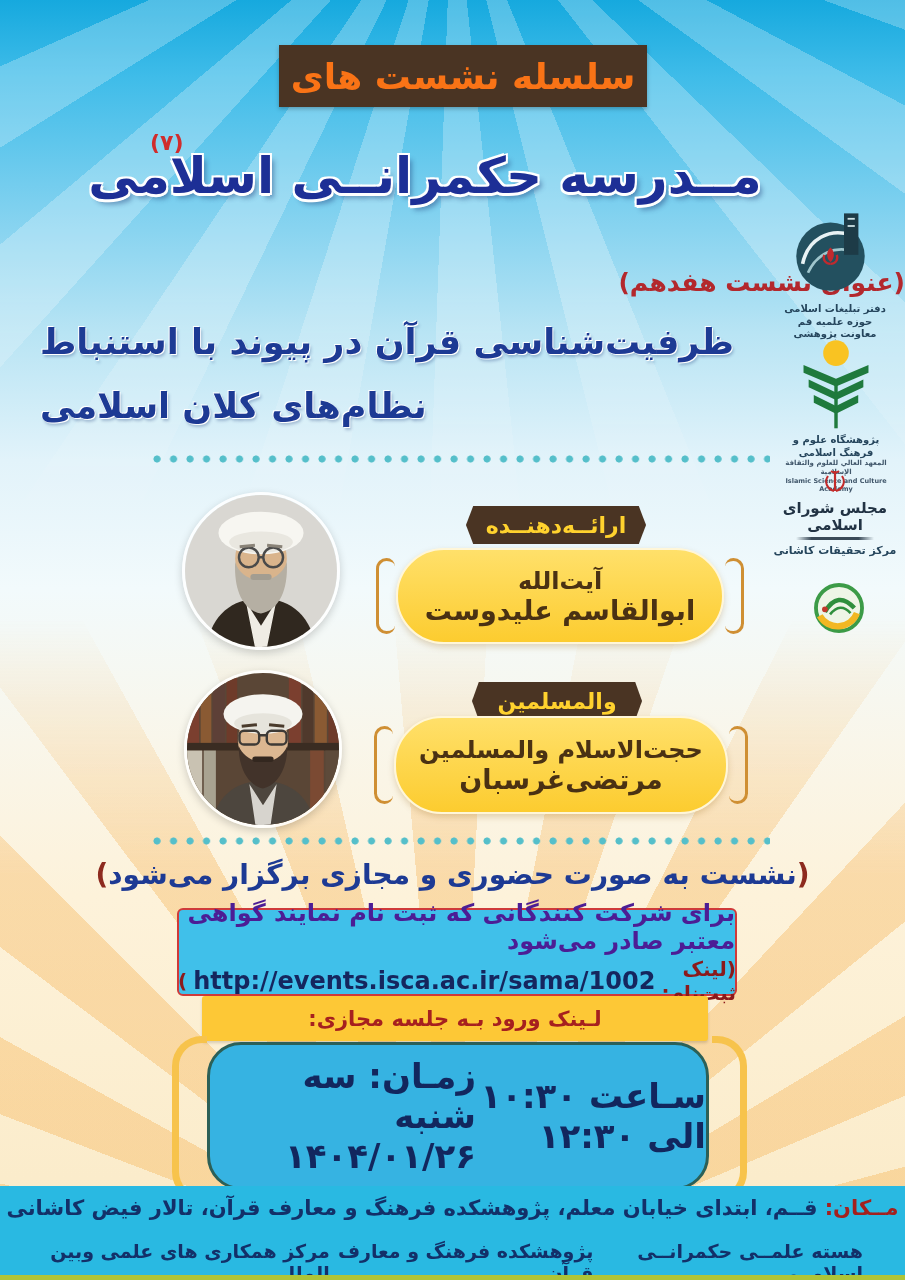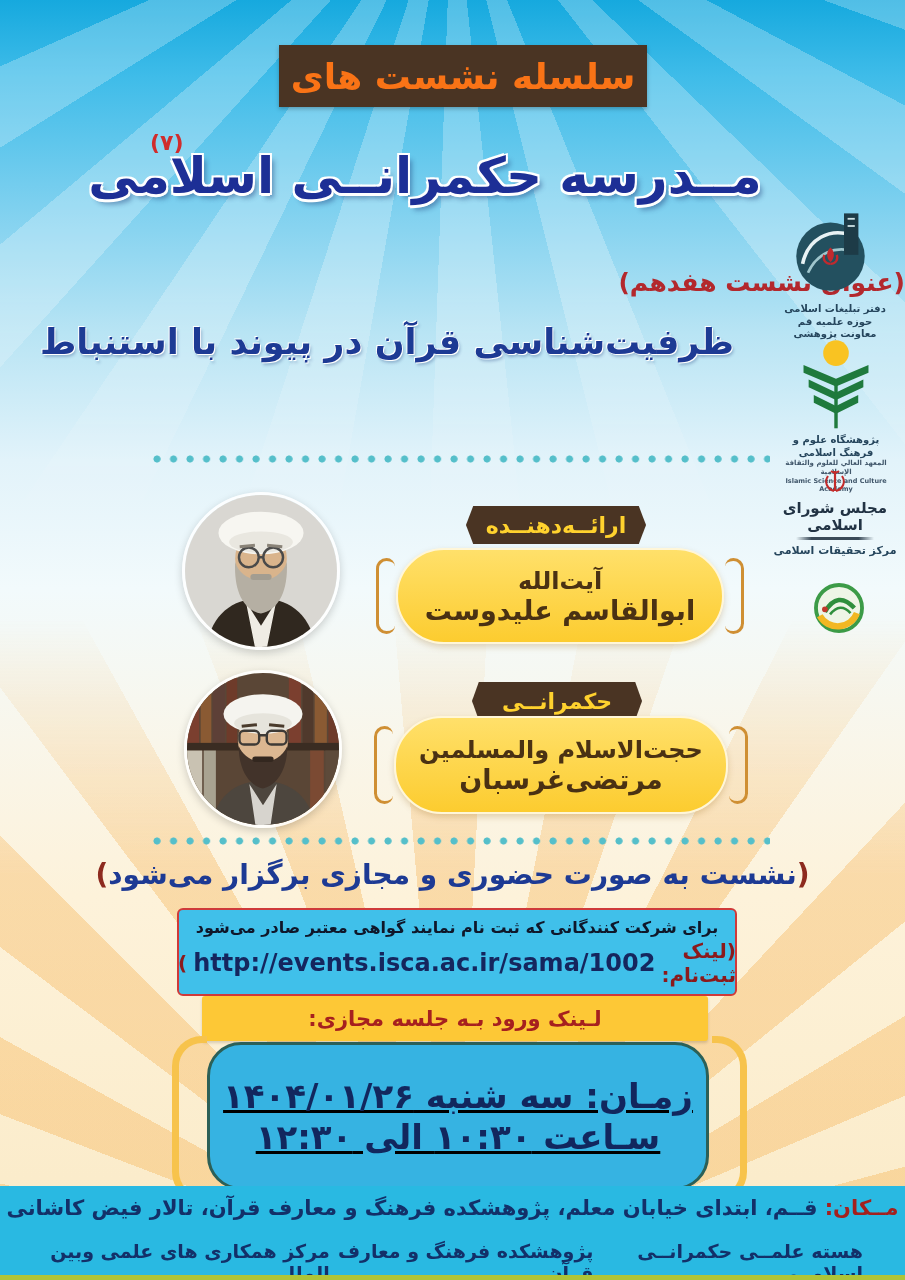--- a/index.html
+++ b/index.html
@@ -58,32 +58,32 @@
   .bubble.b1{left:396px;top:548px;width:324px;height:92px;}
   .bubble.b2{left:394px;top:716px;width:330px;height:94px;}
   .bubble .line1{font-size:24px;}
   .bubble .line2{font-size:27px;}
 
   .format-note{position:absolute;left:0;top:858px;width:905px;text-align:center;font-size:28px;font-weight:bold;color:#1d3a94;}
   .format-note .paren{color:#8d2a1e;}
 
   .reg-box{position:absolute;left:177px;top:908px;width:556px;height:84px;background:#40c0ea;border:2px solid #cf3a3a;border-radius:6px;
     display:flex;flex-direction:column;align-items:center;justify-content:center;gap:2px;}
-  .reg-line1{font-size:16px;font-weight:bold;color:#0f172a;}
+  .reg-line1{font-size:24px;font-weight:bold;color:#4c1d95;}
   .reg-line2{direction:rtl;font-weight:bold;display:flex;align-items:center;gap:6px;}
   .reg-line2 .lbl{color:#8b1a1c;font-size:20px;}
   .reg-line2 .url{color:#15265e;font-size:24px;direction:ltr;unicode-bidi:embed;}
 
   .virtual-bar{position:absolute;left:202px;top:996px;width:506px;height:45px;background:#fdc836;border-radius:3px;
     display:flex;direction:rtl;align-items:center;justify-content:center;gap:10px;box-shadow:0 2px 3px rgba(0,0,0,.15);}
   .virtual-bar .lbl{color:#a6201f;font-size:21px;font-weight:bold;}
   .virtual-bar .url{color:#15265e;font-size:20px;font-weight:bold;direction:ltr;unicode-bidi:embed;}
 
   .time-bubble{position:absolute;left:207px;top:1042px;width:496px;height:142px;background:#36b3e2;
-    border:3px solid #2c6057;border-radius:34px;display:flex;flex-direction:column;align-items:center;justify-content:center;gap:1px;text-decoration:underline;}
+    border:3px solid #2c6057;border-radius:34px;display:flex;flex-direction:row;align-items:center;justify-content:center;gap:1px;}
   .time-bubble .t{color:#12275e;font-size:34px;font-weight:bold;direction:rtl;}
   .bracket{position:absolute;top:1036px;width:28px;height:152px;border:7px solid #f7c34c;}
   .bracket.left{left:172px;border-right:none;border-radius:30px 0 0 30px;}
   .bracket.right{left:712px;border-left:none;border-radius:0 30px 30px 0;}
 
   .footer-band{position:absolute;left:0;top:1186px;width:905px;height:94px;background:#29b9e2;}
   .location-line{position:absolute;left:0;top:1196px;width:905px;text-align:center;direction:rtl;font-weight:bold;font-size:21px;}
   .location-line .lbl{color:#a4201e;}
   .location-line .txt{color:#133069;}
   .footer-items{position:absolute;left:0;top:1240px;width:905px;padding:0 42px;box-sizing:border-box;
@@ -117,20 +117,21 @@
   <div class="rays-bottom"></div>
 
   <div class="banner">
     <span>سلسله نشست های</span>
   </div>
 
   <div class="title-number">(۷)</div>
   <div class="main-title" dir="rtl">مــدرسه حکمرانــی اسلامی</div>
   <div class="session-label" dir="rtl">(عنوان نشست هفدهم)</div>
   <div class="topic l1" dir="rtl">ظرفیت‌شناسی قرآن در پیوند با استنباط</div>
+  <div class="topic l2" dir="rtl">نظام‌های کلان اسلامی</div>
 
   <div class="dots d1"></div>
 
   <div class="photo p1">
     <svg viewBox="0 0 100 100">
       <rect width="100" height="100" fill="#d9d7d2"></rect>
       <path d="M14,100 C18,76 34,68 50,68 C66,68 82,76 86,100 Z" fill="#30281f"></path>
       <path d="M40,70 L50,86 L60,70 L54,100 L46,100 Z" fill="#efece4"></path>
       <ellipse cx="50" cy="42" rx="17" ry="20" fill="#d9b48c"></ellipse>
       <path d="M33,44 C32,64 39,76 50,78 C61,76 68,64 67,44 C62,60 38,60 33,44 Z" fill="#b5afa3"></path>
@@ -178,21 +179,21 @@
       <ellipse cx="50" cy="27" rx="26" ry="13" fill="#f5f4ef"></ellipse>
       <ellipse cx="50" cy="33" rx="19" ry="6.5" fill="#e6e4dc"></ellipse>
       <rect x="34.5" y="38" width="13" height="9" rx="3" fill="none" stroke="#3e3a36" stroke-width="1.6"></rect>
       <rect x="52.5" y="38" width="13" height="9" rx="3" fill="none" stroke="#3e3a36" stroke-width="1.6"></rect>
       <line x1="47.5" y1="41" x2="52.5" y2="41" stroke="#3e3a36" stroke-width="1.6"></line>
       <line x1="36" y1="35" x2="46" y2="34" stroke="#4a3b2c" stroke-width="2"></line>
       <line x1="54" y1="34" x2="64" y2="35" stroke="#4a3b2c" stroke-width="2"></line>
     </svg>
   </div>
   <div class="ribbon r2">
-    <span>حکمرانــی</span>
+    <span>والمسلمین</span>
   </div>
   <div class="bubble b2" dir="rtl">
     <div class="t line1">حجت‌الاسلام والمسلمین</div>
     <div class="t line2">مرتضی‌غرسبان</div>
   </div>
 
   <div class="dots d2"></div>
 
   <div class="format-note" dir="rtl">
     <span class="paren">(</span><span>نشست به صورت حضوری و مجازی  برگزار می‌شود</span><span class="paren">)</span>
@@ -260,21 +261,21 @@
 
   <div class="logo logo3">
     <svg viewBox="0 0 26 28">
       <line x1="13" y1="3" x2="13" y2="23" stroke="#c32a2a" stroke-width="2.2"></line>
       <path d="M6,8 c-4,6 -1,13 6,15" fill="none" stroke="#c32a2a" stroke-width="2"></path>
       <path d="M20,8 c4,6 1,13 -6,15" fill="none" stroke="#c32a2a" stroke-width="2"></path>
       <path d="M9,3 c2,2 6,2 8,0" fill="none" stroke="#c32a2a" stroke-width="1.8"></path>
     </svg>
     <div class="cal">مجلس شورای اسلامی</div>
     <div class="divider"></div>
-    <div class="cap cap2">مرکز تحقیقات اسلامی</div>
+    <div class="cap cap2">مرکز تحقیقات کاشانی</div>
   </div>
 
   <div class="logo logo4">
     <svg viewBox="0 0 100 100">
       <circle cx="50" cy="50" r="36" fill="#eef5e6" stroke="#3c9b47" stroke-width="6"></circle>
       <path d="M20,62 a32,32 0 0,0 58,-4" fill="none" stroke="#f2b722" stroke-width="10"></path>
       <path d="M28,56 Q48,22 74,50" fill="none" stroke="#2f8f3d" stroke-width="7"></path>
       <path d="M36,60 Q52,40 68,58" fill="none" stroke="#2f8f3d" stroke-width="4"></path>
       <circle cx="28" cy="52" r="4.5" fill="#c0392b"></circle>
     </svg>

